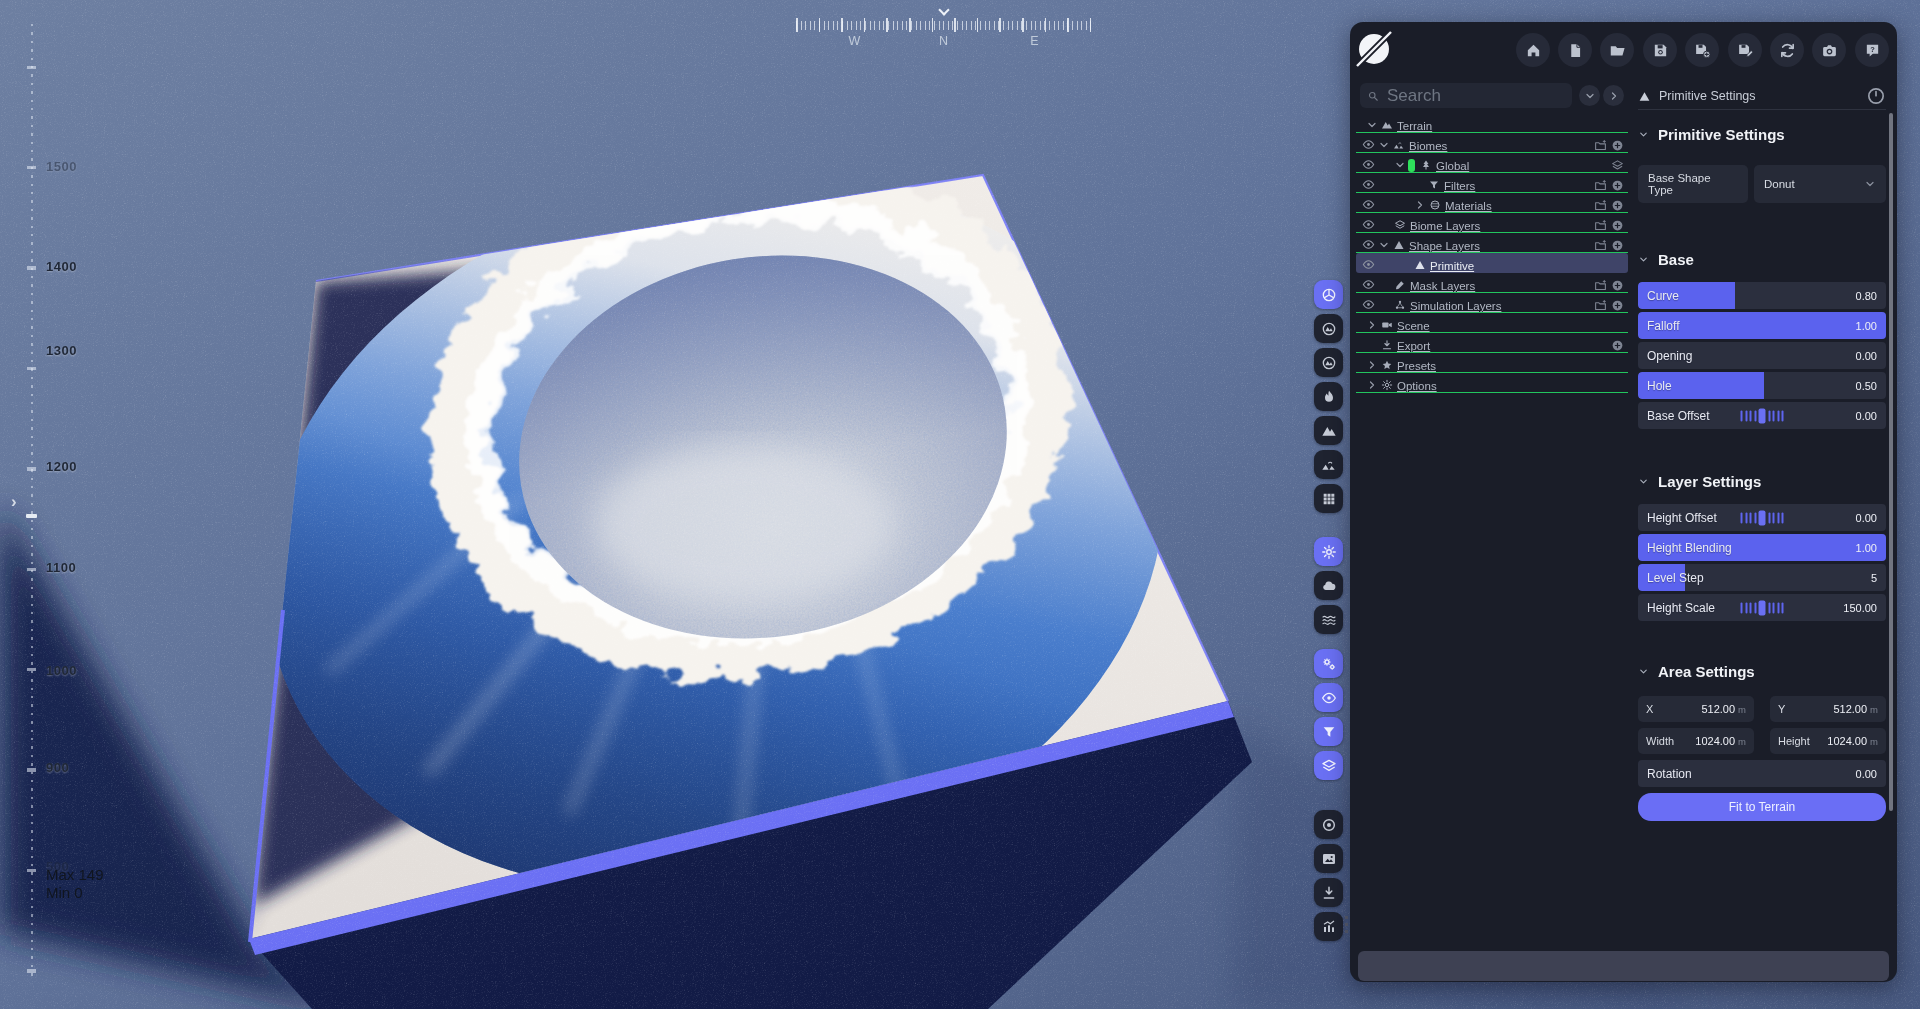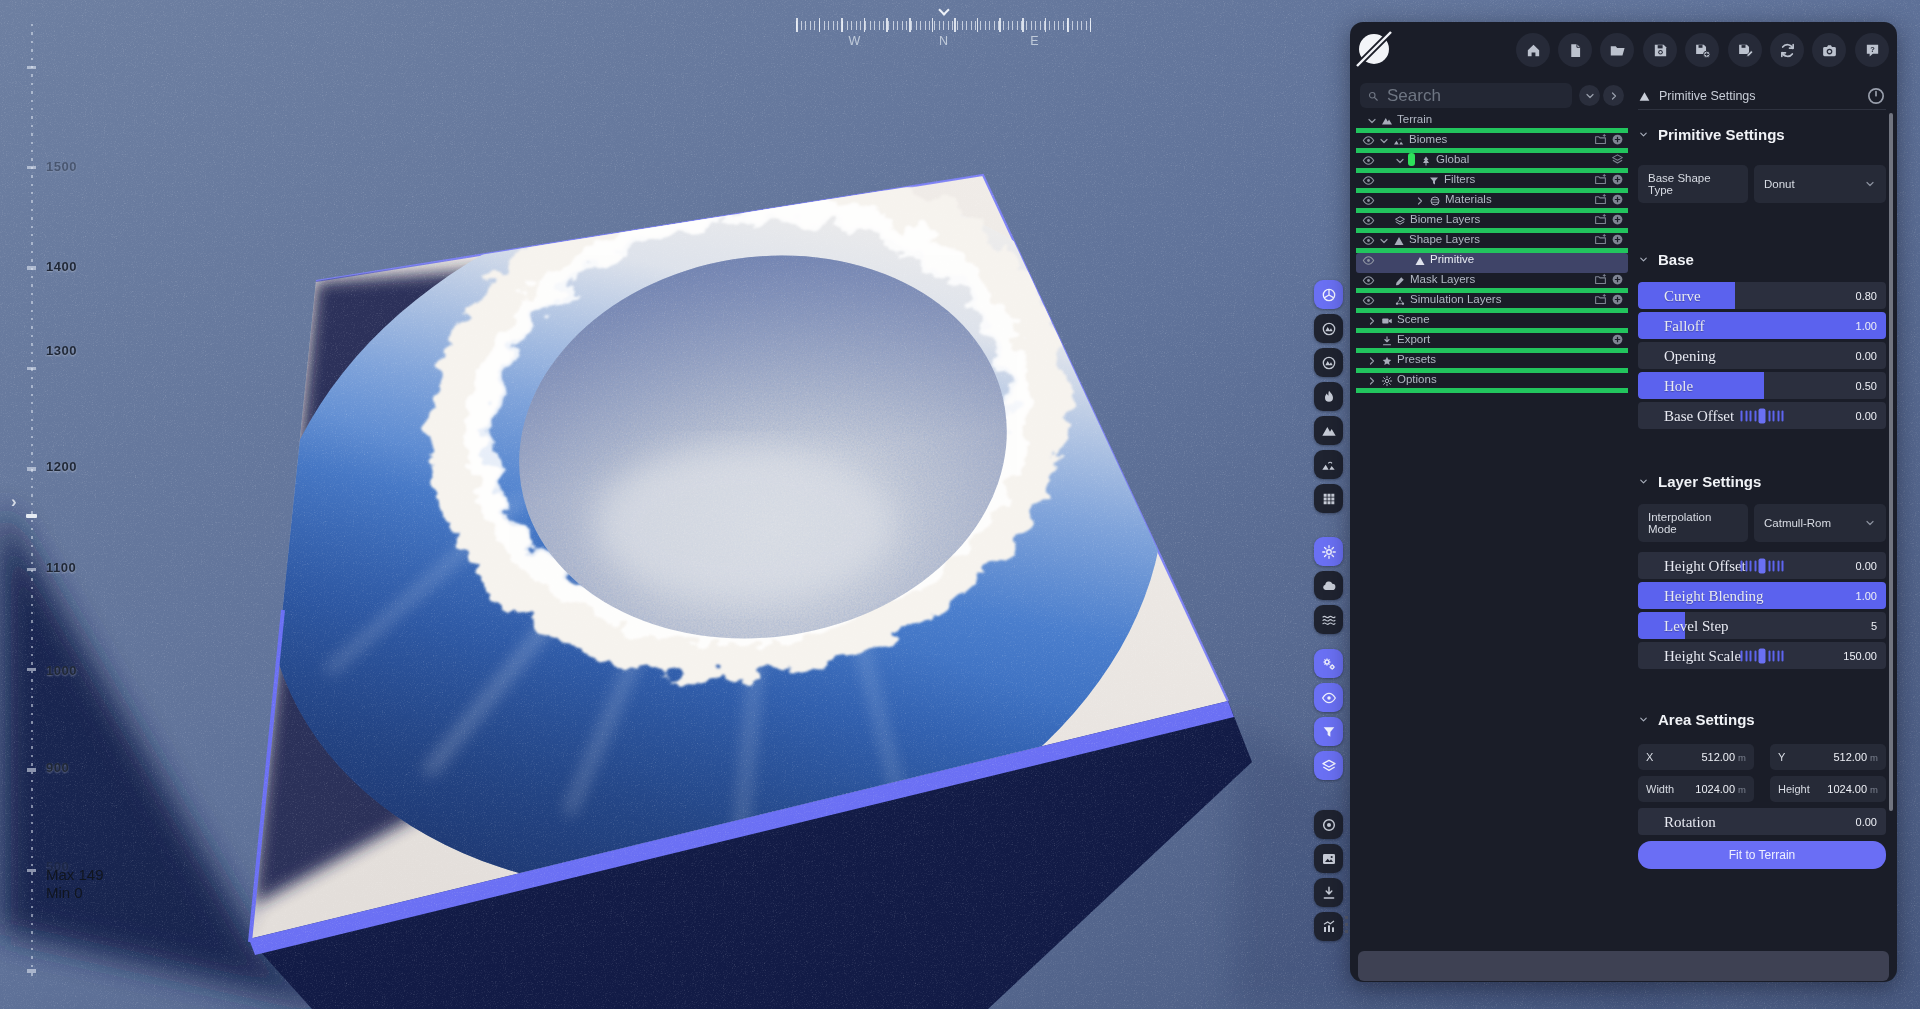--- a/index.html
+++ b/index.html
@@ -44,22 +44,22 @@
   .search{position:absolute;left:1360px;top:83px;width:212px;height:25px;background:#232734;border-radius:6px;
     display:flex;align-items:center;padding:0 7px;color:#6f7683;}
   .search svg{width:12px;height:12px;margin-right:6px;flex:none;}
   .search input{background:transparent;border:none;outline:none;color:#aab0bd;font-size:17px;width:100%;
     font-family:inherit;}
   .search input::placeholder{color:#6f7683;}
   .cbtn{position:absolute;top:85px;width:21px;height:21px;border-radius:50%;background:#2a2e3c;color:#9aa0ad;
     display:flex;align-items:center;justify-content:center;cursor:pointer;}
   .cbtn svg{width:12px;height:12px;}
   .tree{position:absolute;left:1356px;top:113px;width:272px;}
-  .trow{height:20px;display:flex;align-items:flex-start;border-bottom:5px solid #22c55e;
-    color:#b2b8c4;font-size:11.5px;cursor:pointer;position:relative;}
+  .trow{height:20px;display:flex;align-items:flex-end;border-bottom:1px solid #22c55e;
+    color:#b2b8c4;font-size:11.5px;cursor:pointer;position:relative;text-decoration:underline;}
   .trow.sel{background:#3f4468;border-radius:3px;color:#e9ecf3;border-bottom-color:transparent;}
   .tic{width:15px;height:15px;flex:none;display:flex;align-items:center;justify-content:center;color:#959ba8;}
   .tic svg{width:12px;height:12px;}
   .tic.type{color:#a7adba;}
   .eye{width:20px;height:15px;flex:none;display:flex;align-items:center;justify-content:center;color:#8f95a2;padding-left:5px;}
   .eye svg{width:13px;height:13px;}
   .tlabel{margin-left:3px;white-space:nowrap;}
   .trail{margin-left:auto;display:flex;align-items:center;gap:4px;padding-right:4px;color:#7e8492;}
   .trail svg{width:13px;height:13px;}
   .pill{width:7px;height:13px;border-radius:3px;background:#2ee05b;flex:none;margin:0 3px 0 1px;}
@@ -75,22 +75,22 @@
   .sect{display:flex;align-items:center;color:#f0f2f6;font-weight:700;font-size:15px;margin:18px 0 14px 0;}
   .sect svg{width:11px;height:11px;color:#aab0bd;margin-right:9px;flex:none;}
   .drow{display:flex;gap:6px;margin-bottom:10px;}
   .dbox{background:#262a37;border-radius:5px;height:38px;display:flex;align-items:center;padding:0 10px;
     color:#d8dce4;font-size:11.5px;}
   .dbox.lbl{width:110px;flex:none;}
   .dbox.sel{flex:1;cursor:pointer;}
   .dbox.sel svg{width:12px;height:12px;margin-left:auto;color:#8b919e;}
   .srow{position:relative;height:27px;border-radius:4px;background:#2b2f3e;margin-bottom:3px;overflow:hidden;cursor:ew-resize;}
   .sfill{position:absolute;left:0;top:0;bottom:0;background:#5b62ee;border-radius:4px 0 0 4px;}
-  .slab{position:absolute;left:26px;top:50%;transform:translateY(-50%);font-size:15px;color:#e8eaf2;
-    text-shadow:0 1px 1px rgba(20,24,40,.35);white-space:nowrap;font-family:Liberation Serif, serif;}
+  .slab{position:absolute;left:9px;top:50%;transform:translateY(-50%);font-size:12px;color:#e8eaf2;
+    text-shadow:0 1px 1px rgba(20,24,40,.35);white-space:nowrap;}
   .sval{position:absolute;right:9px;top:50%;transform:translateY(-50%);font-size:11px;color:#eef0f6;}
   .dragticks{position:absolute;left:50%;top:50%;transform:translate(-50%,-50%);display:flex;align-items:center;gap:2.5px;}
   .dragticks i{width:2px;height:11px;background:#5e65ee;border-radius:1px;}
   .dragticks b{width:7px;height:15px;background:#6a70f3;border-radius:2px;}
   .arow{display:flex;gap:16px;margin-bottom:6px;}
   .abox{flex:1;height:26px;background:#262a37;border-radius:5px;display:flex;align-items:center;padding:0 8px;
     font-size:11px;color:#d8dce4;}
   .abox .aval{margin-left:auto;color:#eef0f6;}
   .abox .aunit{color:#7c8290;font-size:9.5px;margin-left:3px;}
   .fitbtn{height:28px;background:#6a6ef5;border-radius:13px;color:#eef0ff;font-size:12px;display:flex;
@@ -904,31 +904,20 @@
       </span>
     <span class="sval">0.00</span>
   </div>
 
   <div class="sect" style="margin-top:44px">
     <svg>
         <use href="#i-chevd"></use>
       </svg>
     <span>Layer Settings</span>
   </div>
-  <div class="drow">
-    <div class="dbox lbl">
-        <span>Interpolation Mode</span>
-      </div>
-    <div class="dbox sel">
-      <span>Catmull-Rom</span>
-      <svg>
-          <use href="#i-chevd"></use>
-        </svg>
-    </div>
-  </div>
   <div class="srow">
     <span class="slab">Height Offset</span>
     <span class="dragticks">
         <i></i>
         <i></i>
         <i></i>
         <i></i>
         <b></b>
         <i></i>
         <i></i>

